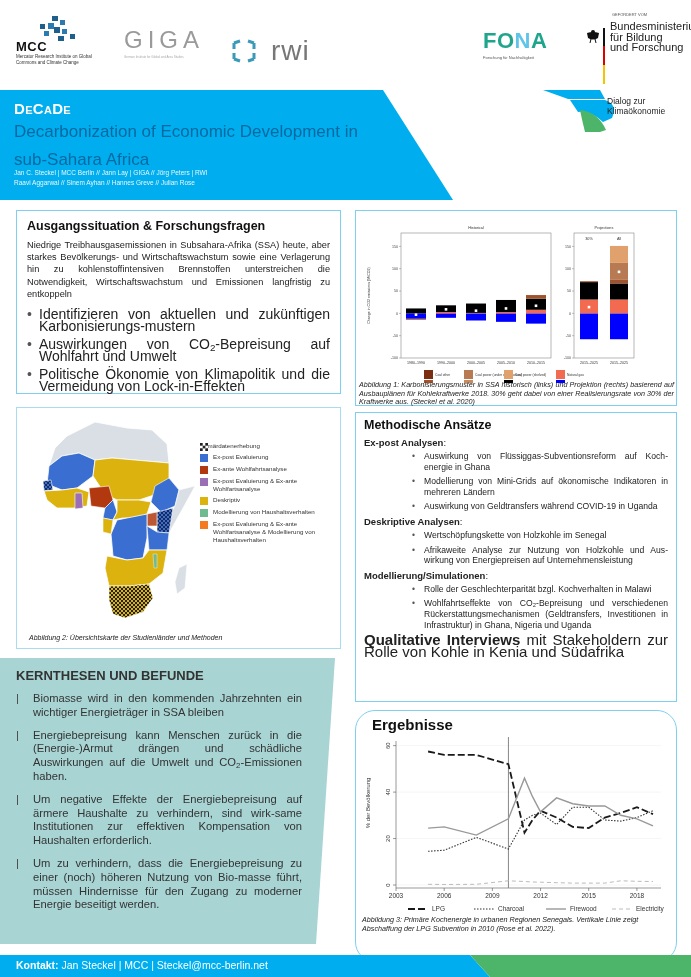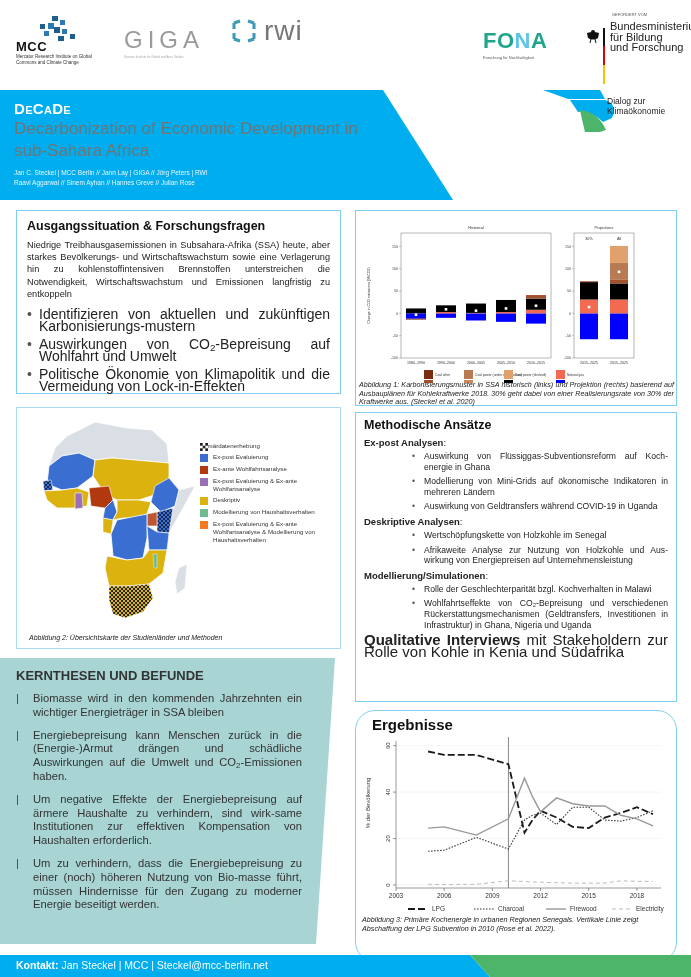--- a/index.html
+++ b/index.html
@@ -9,39 +9,39 @@
   
   .logos { position: absolute; left: 0; top: 0; width: 691px; height: 86px; }
   .logo { position: absolute; }
   .mcc { left: 16px; top: 14px; width: 90px; height: 50px; }
   .mcc .mcc-mark { position: absolute; left: 20px; top: 0; width: 60px; height: 30px; }
   .mcc .mcc-name { position: absolute; left: 0; top: 25px; font-weight: bold; font-size: 13px; color: #111; letter-spacing: 0.5px; }
   .mcc .mcc-sub { position: absolute; left: 0; top: 40px; font-size: 4.5px; line-height: 5.5px; color: #333; width: 90px; }
   .giga { left: 124px; top: 26px; width: 80px; height: 34px; }
   .giga .giga-name { font-size: 24px; color: #9a9a9a; letter-spacing: 5px; font-family: "Liberation Sans", sans-serif; }
   .giga .giga-sub { font-size: 3px; color: #aaa; margin-top: 1px; }
-  .rwi { left: 232px; top: 16px; width: 80px; height: 30px; display: flex; align-items: center; gap: 8px; text-align: right; }
+  .rwi { left: 232px; top: 36px; width: 80px; height: 30px; display: flex; align-items: center; gap: 15px; text-align: right; }
   .rwi .rwi-name { font-size: 28px; color: #777; letter-spacing: 1px; line-height: 26px; }
   .fona { left: 483px; top: 28px; width: 68px; height: 34px; }
   .fona .fona-name { font-size: 22px; font-weight: bold; color: #1ea58b; letter-spacing: 0.5px; }
   .fona .fona-name .n { color: #60c4e8; }
   .fona .fona-sub { font-size: 4px; color: #555; margin-top: 1px; }
   .bmbf { left: 586px; top: 12px; width: 100px; height: 64px; }
   .bmbf .bmbf-top { position: absolute; left: 26px; top: 0; font-size: 4px; color: #555; }
   .bmbf .eagle { position: absolute; left: 0; top: 18px; font-size: 12px; }
   .bmbf .flagbar { position: absolute; left: 17px; top: 16px; width: 2px; height: 56px;
      background: linear-gradient(#111 0 33%, #d00 33% 66%, #f5c400 66% 100%); }
   .bmbf .bmbf-name { position: absolute; left: 24px; top: 9px; font-size: 11px; line-height: 10.5px; color: #222; }
 
   
   .banner { position: absolute; left: 0; top: 90px; width: 691px; height: 110px; }
   .banner svg { position: absolute; left: 0; top: 0; }
   .banner .acronym { position: absolute; left: 14px; top: 10px; color: #fff; font-weight: bold; font-size: 15px; letter-spacing: 0.3px; }
   .banner .acronym .sm { font-size: 11px; }
-  .banner .title { position: absolute; left: 14px; top: 28px; width: 380px; color: #737373; font-size: 17px; line-height: 22px; }
+  .banner .title { position: absolute; left: 14px; top: 28px; width: 380px; color: #0369a1; font-size: 17px; line-height: 28px; }
   .banner .authors { position: absolute; left: 14px; top: 78px; color: #e8f6fd; font-size: 6.5px; line-height: 10px; }
   .banner .dialog { position: absolute; left: 607px; top: 7px; font-size: 8.5px; line-height: 9.5px; color: #222; }
 
   
   .box { position: absolute; border: 1.5px solid #7fcff0; background: #fff; }
   .box-title { font-weight: bold; font-size: 12.5px; color: #111; }
   .para { font-size: 9.2px; line-height: 12.2px; text-align: justify; color: #222; }
 
   .intro { left: 16px; top: 210px; width: 325px; height: 184px; padding: 8px 10px; }
   .intro .box-title { margin-bottom: 6px; }

